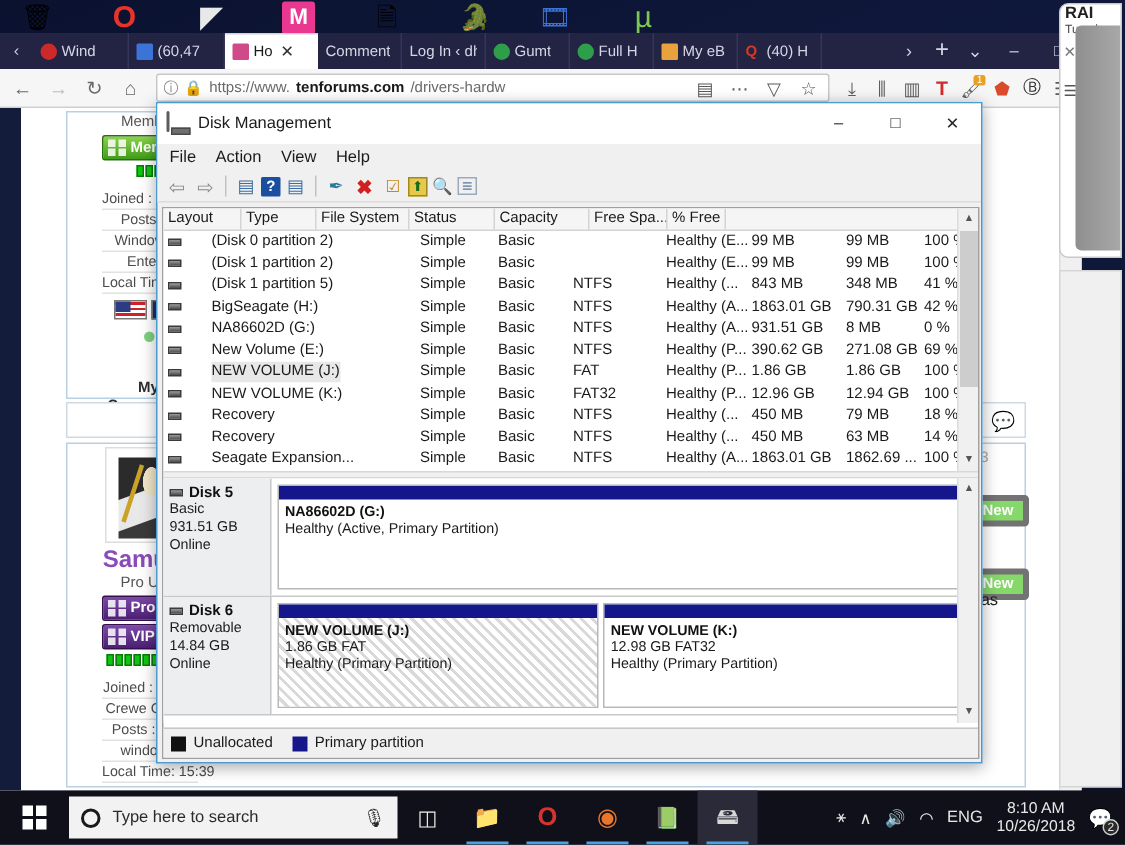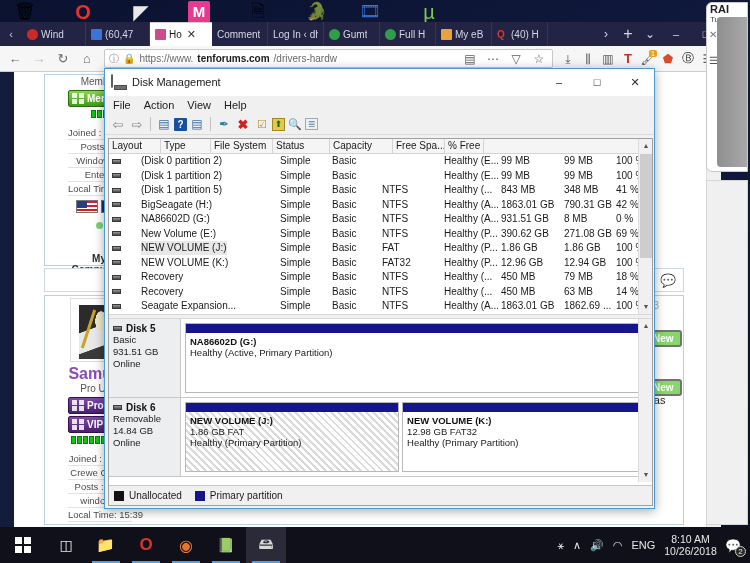--- a/index.html
+++ b/index.html
@@ -130,21 +130,21 @@
   .av-sword { position:absolute; left:16px; top:10px; width:3px; height:40px;
               background:#c9a227; transform:rotate(18deg); }
   .samurai-name { color:#8a4bb8; font-weight:bold; font-size:16px; }
   .quotebar {
     position:absolute; background:#fff; border:1px solid #cfd9e2;
     display:flex; align-items:center; justify-content:flex-end; gap:6px;
     padding-right:6px; font-size:10px; color:#333; font-weight:bold;
   }
   .newbadge {
     position:absolute; background:#86d86a; color:#fff; font-size:10px; font-weight:bold;
-    border-radius:3px; padding:1px 6px; border:2px solid #737373;
+    border-radius:3px; padding:1px 6px; border:4px solid #737373;
   }
   .hashnum { position:absolute; color:#a7a7a7; font-size:10px; }
   .page-scrollbar { position:absolute; right:0; top:0; width:15px; height:455px; background:#f0f0f0; border-left:1px solid #dcdcdc; }
   .psb-thumb { position:absolute; left:2px; top:120px; width:11px; height:120px; background:#c6c6c6; border-radius:1px; }
   .psb-arrow { position:absolute; left:0; width:15px; height:15px; text-align:center; font-size:8px; color:#666; line-height:15px; }
 
   
   .rside { position:absolute; right:0; top:0; width:44px; height:527px; }
   .rside-card {
     position:absolute; right:2px; top:2px; width:42px; height:170px;
@@ -761,20 +761,25 @@
         <span class="leg-sw primary"></span>
         <span class="leg-txt">Primary partition</span>
       </div>
     </div>
   </div>
 
   <div class="taskbar">
     <div class="tb-start">
         <span class="win-flag"></span>
       </div>
+    <div class="searchbox">
+      <span class="srch-circle"></span>
+      <span class="srch-ph">Type here to search</span>
+      <span class="mic">🎙</span>
+    </div>
     <div class="tb-item">
         <span style="color:#e8e8e8;font-size:14px">◫</span>
       </div>
 
     <div class="tb-item">
       <span style="font-size:15px">📁</span>
       <span class="under"></span>
     </div>
     <div class="tb-item">
       <span style="font-size:17px;color:#d9342b;font-weight:bold">O</span>

